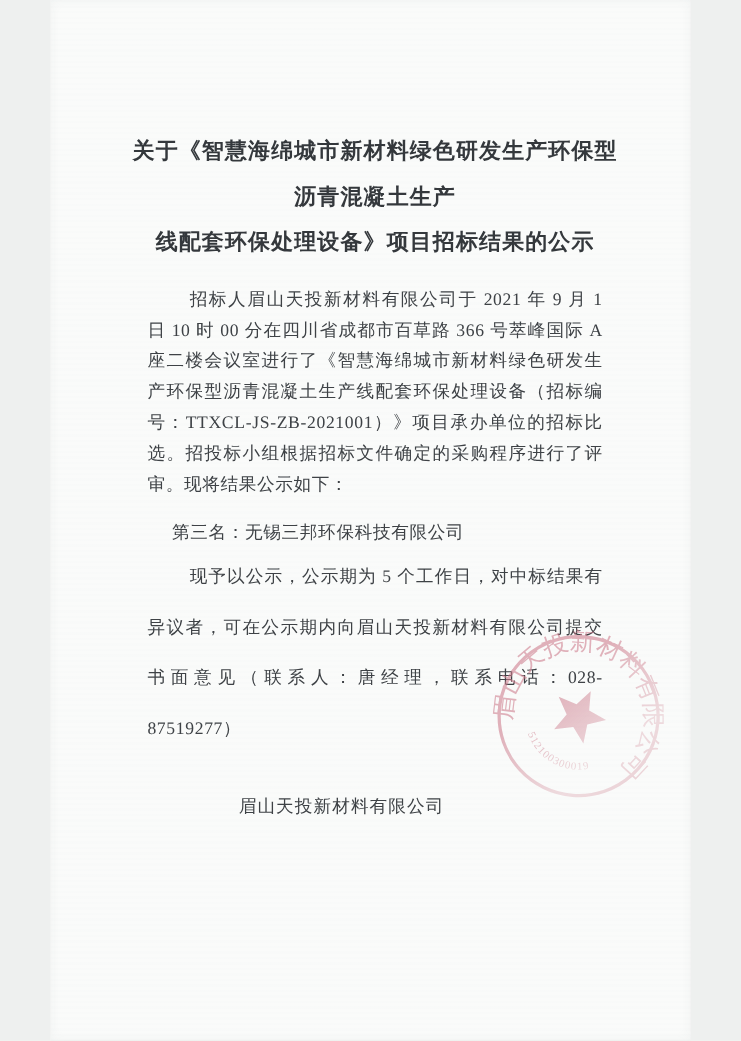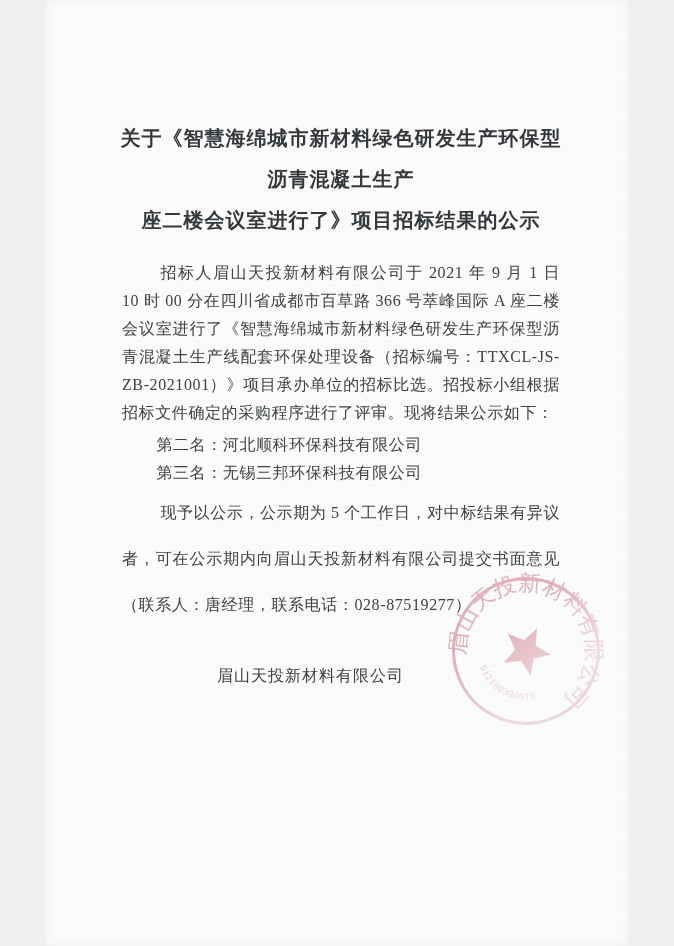--- a/index.html
+++ b/index.html
@@ -30,21 +30,21 @@
     font-weight: bold;
     font-size: 20px;
     line-height: 41px;
     letter-spacing: 1px;
     color: #34383c;
   }
   .body-text {
     margin-top: 18px;
   }
   .para {
-    margin: 4px;
+    margin: 16px;
     font-size: 16px;
     line-height: 28px;
     letter-spacing: 0.6px;
     text-align: justify;
     text-indent: 2.4em;
     color: #3e4246;
   }
   .rank-line {
     font-size: 16px;
     line-height: 28px;
@@ -86,29 +86,26 @@
   }
 </style>
 </head>
 <body>
 
 <div class="page">
   <div class="doc">
 
     <div class="title">
       <div>关于《智慧海绵城市新材料绿色研发生产环保型沥青混凝土生产</div>
-      <div>座二楼会议室进行了》项目招标结果的公示</div>
+      <div>线配套环保处理设备》项目招标结果的公示</div>
     </div>
 
     <div class="body-text">
       <p class="para">招标人眉山天投新材料有限公司于 2021 年 9 月 1 日 10 时 00 分在四川省成都市百草路 366 号萃峰国际 A 座二楼会议室进行了《智慧海绵城市新材料绿色研发生产环保型沥青混凝土生产线配套环保处理设备（招标编号：TTXCL-JS-ZB-2021001）》项目承办单位的招标比选。招投标小组根据招标文件确定的采购程序进行了评审。现将结果公示如下：</p>
 
-      <div class="rank-line">
-        <span>第二名：</span><span>河北顺科环保科技有限公司</span>
-      </div>
       <div class="rank-line">
         <span>第三名：</span><span>无锡三邦环保科技有限公司</span>
       </div>
 
       <p class="para notice">现予以公示，公示期为 5 个工作日，对中标结果有异议者，可在公示期内向眉山天投新材料有限公司提交书面意见（联系人：唐经理，联系电话：028-87519277）</p>
     </div>
 
     <div class="signature">
       <div class="company">眉山天投新材料有限公司</div>
     </div>

